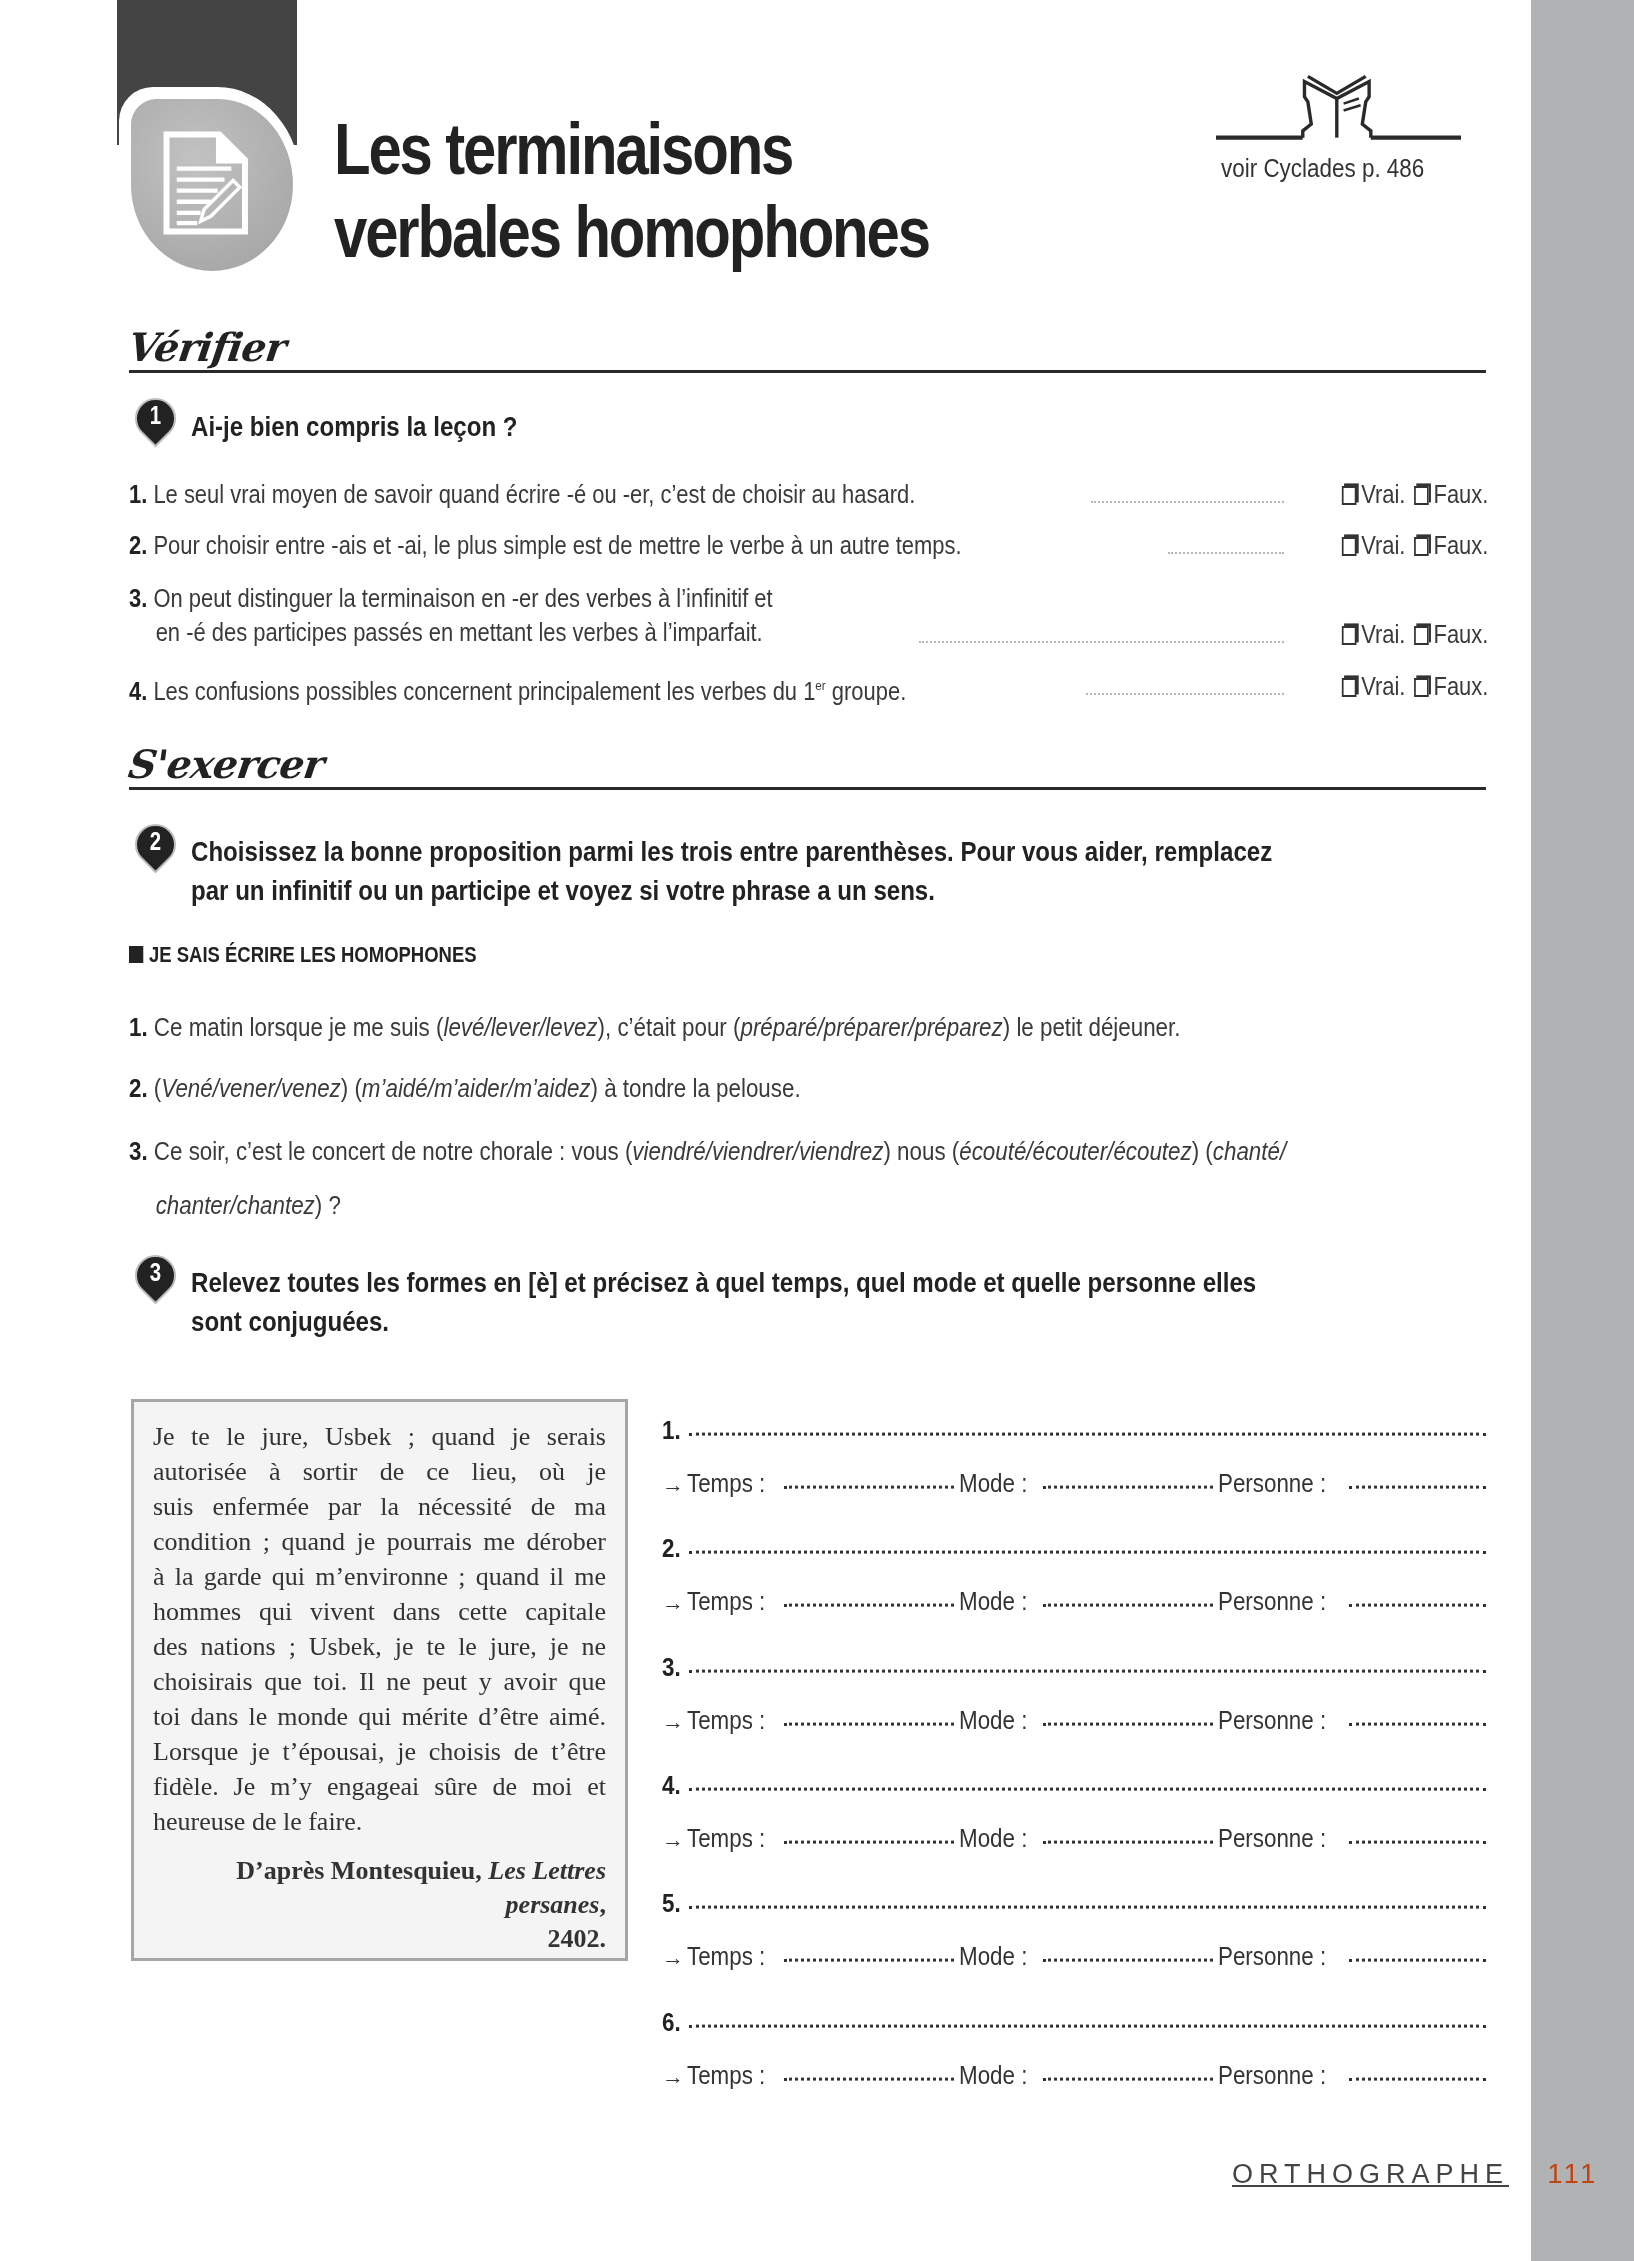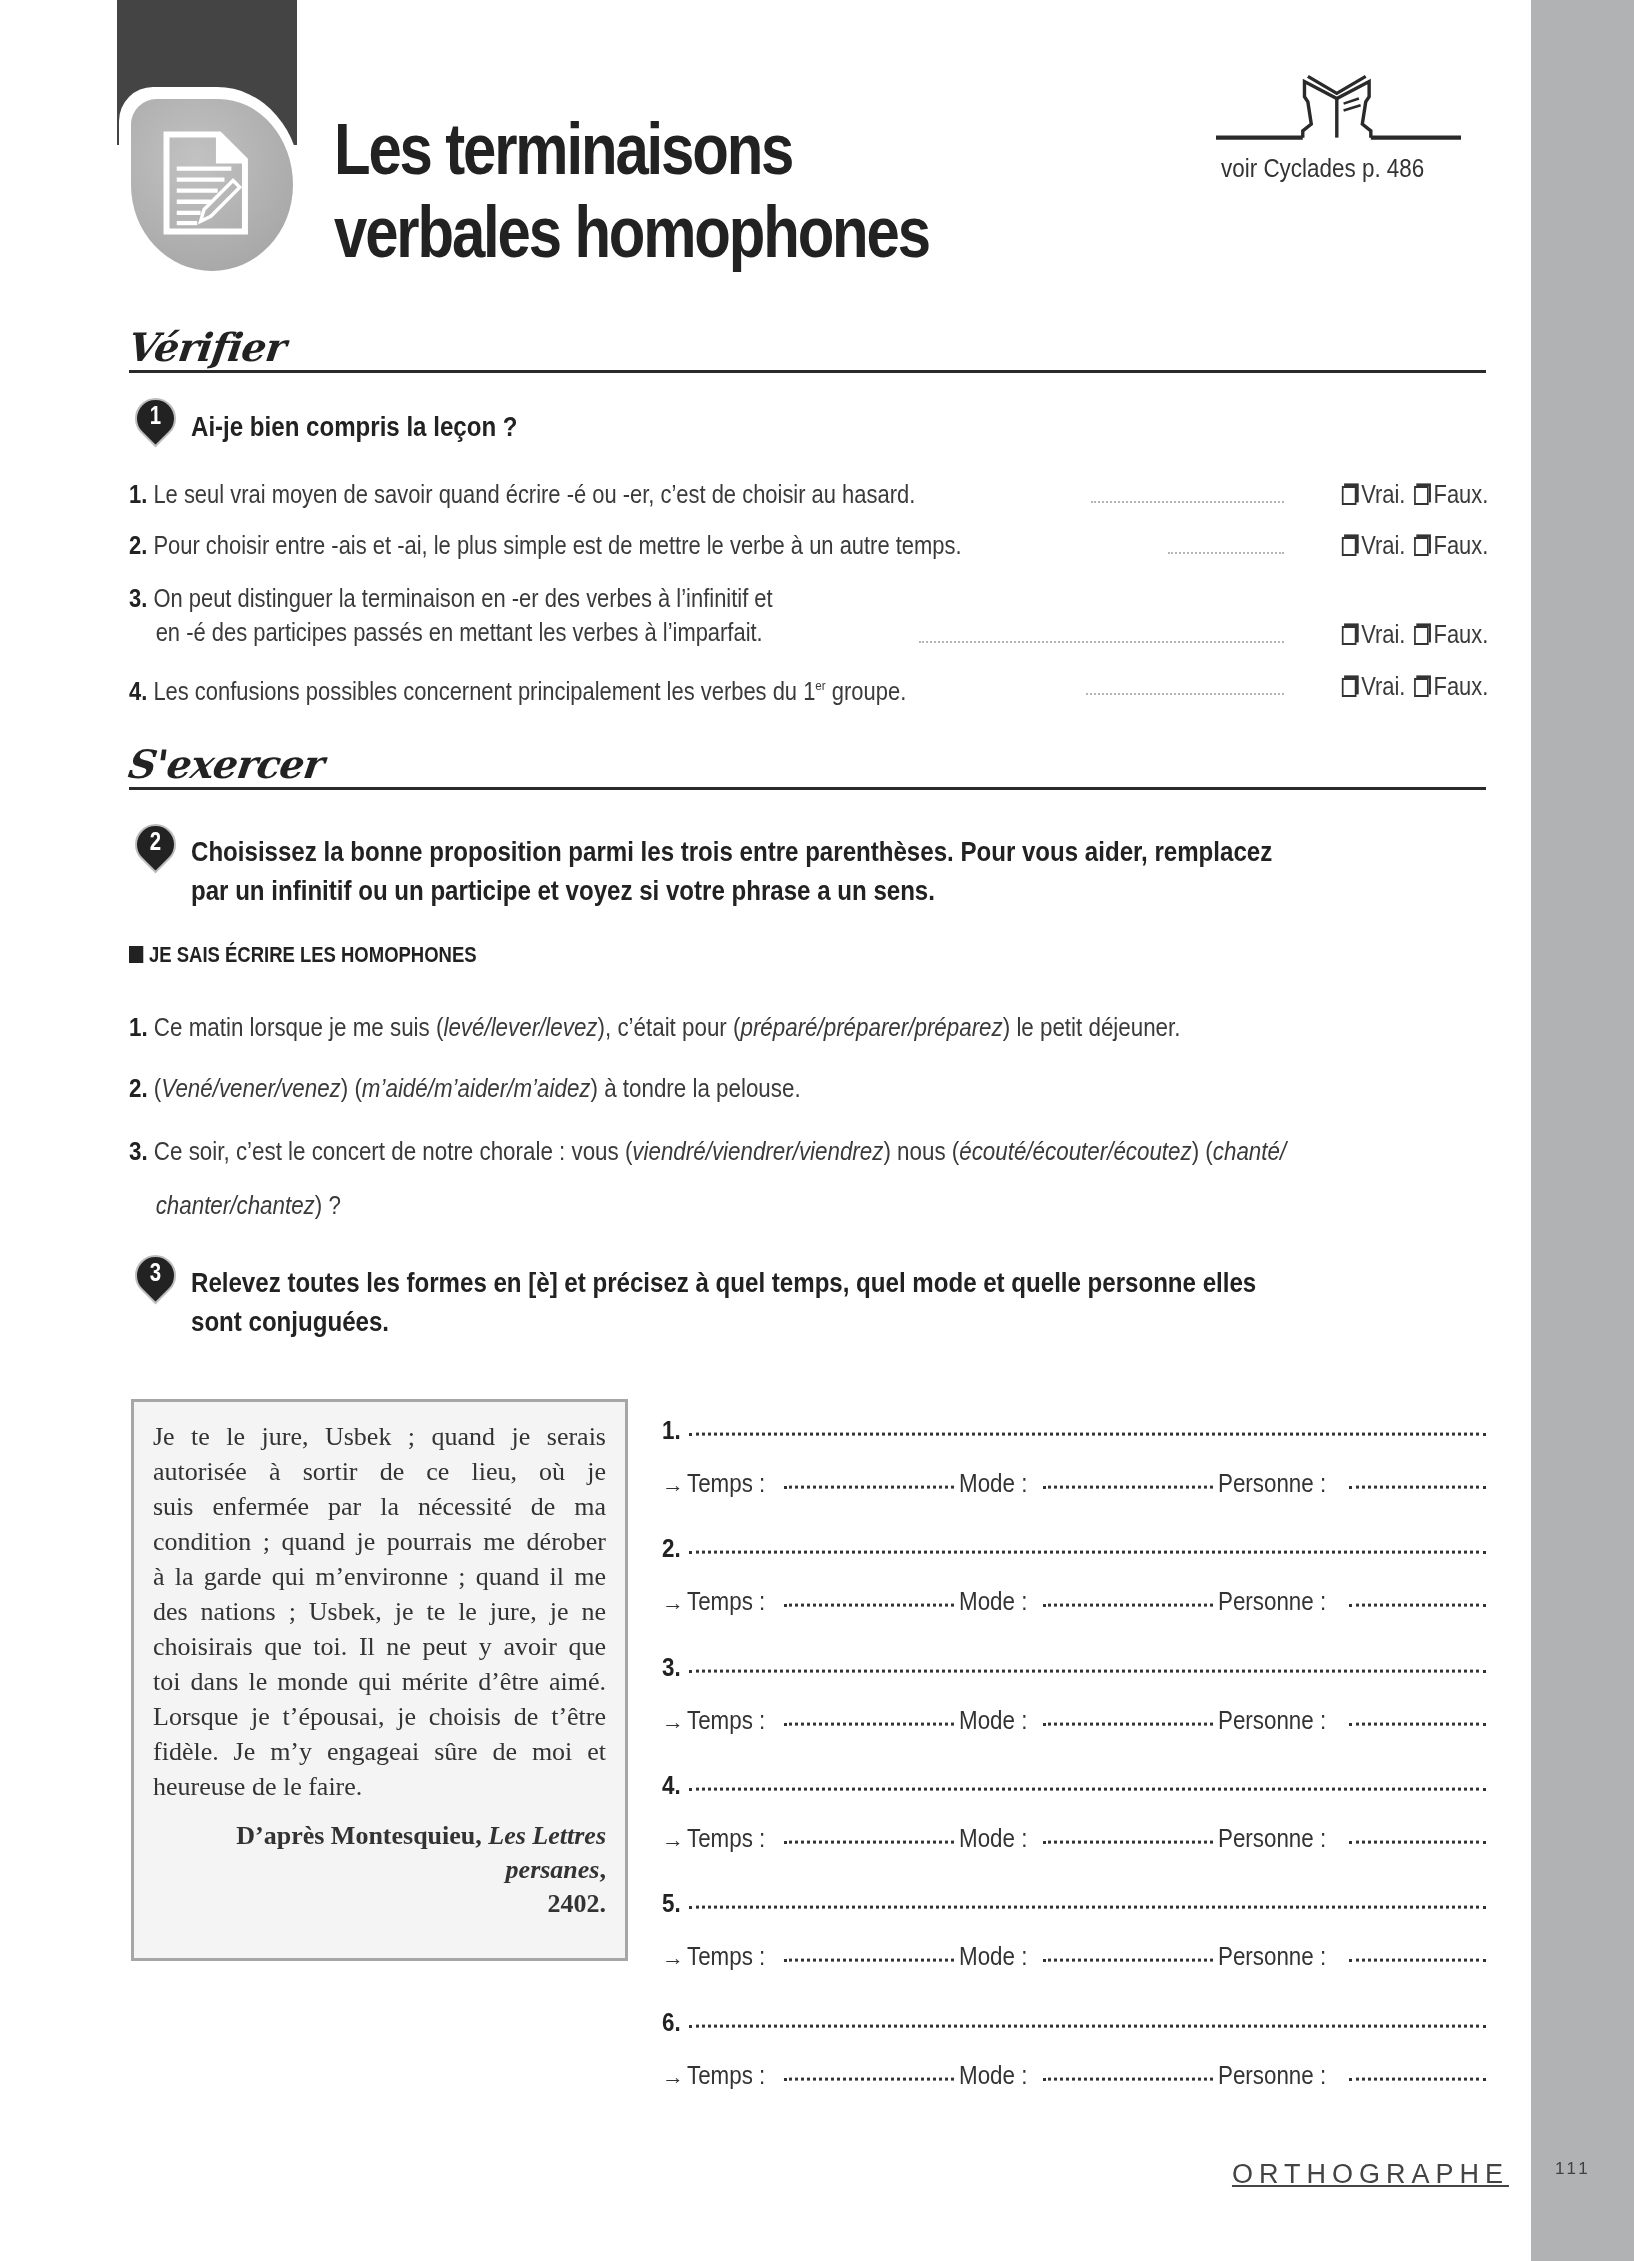--- a/index.html
+++ b/index.html
@@ -56,21 +56,21 @@
 
   .ans-row { position: absolute; left: 662px; width: 824px; font-size: 26px; color: #333; white-space: nowrap; }
   .ans-row .num { font-weight: bold; color: #222; }
   .ans-line { display: flex; align-items: baseline; }
   .ans-line .fill { flex: 1; border-bottom: 3.4px dotted #333; margin-left: 5.1px; height: 0; transform: translateY(-3.4px); }
   .ans-line .lbl { transform: scaleX(0.86); transform-origin: left center; display: inline-block; }
   .ans-line .short { width: 170px; border-bottom: 3.4px dotted #333; height: 0; margin: 0 5.1px; transform: translateY(-3.4px); }
   .ans-line .arrow { font-size: 22px; margin-right: 3.4px; }
 
   .footer { position: absolute; top: 2159px; right: 126px; font-size: 27px; letter-spacing: 6px; color: #444; text-decoration: underline; }
-  .pagenum { position: absolute; left: 1531px; top: 2159px; width: 84px; text-align: center; color: #404040; font-size: 17px; letter-spacing: 3.4px; }
+  .pagenum { position: absolute; left: 1531px; top: 2159px; width: 84px; text-align: center; color: #c2410c; font-size: 27px; letter-spacing: 3.4px; }
 </style>
 </head>
 <body>
 
 <div class="right-band"></div>
 <div class="top-tab"></div>
 
 <div class="icon-drop">
   <div class="icon-drop-inner"></div>
   <svg width="94" height="104" viewBox="0 0 110 122">
@@ -171,20 +171,21 @@
 <div class="ex-title" style="top:1263px;">
   <div class="inner"><span>Relevez toutes les formes en [è] et précisez à quel temps, quel mode et quelle personne elles</span><br><span>sont conjuguées.</span></div>
 </div>
 
 <div class="textbox">
   <p>Je te le jure, Usbek ; quand je serais</p>
   <p>autorisée à sortir de ce lieu, où je</p>
   <p>suis enfermée par la nécessité de ma</p>
   <p>condition ; quand je pourrais me dérober</p>
   <p>à la garde qui m’environne ; quand il me</p>
+  <p>hommes qui vivent dans cette capitale</p>
   <p>des nations ; Usbek, je te le jure, je ne</p>
   <p>choisirais que toi. Il ne peut y avoir que</p>
   <p>toi dans le monde qui mérite d’être aimé.</p>
   <p>Lorsque je t’épousai, je choisis de t’être</p>
   <p>fidèle. Je m’y engageai sûre de moi et</p>
   <p class="last">heureuse de le faire.</p>
   <div class="cite">
     <span>D’après Montesquieu, </span><i>Les Lettres persanes</i><span>,</span><br><span>2402.</span>
   </div>
 </div>

